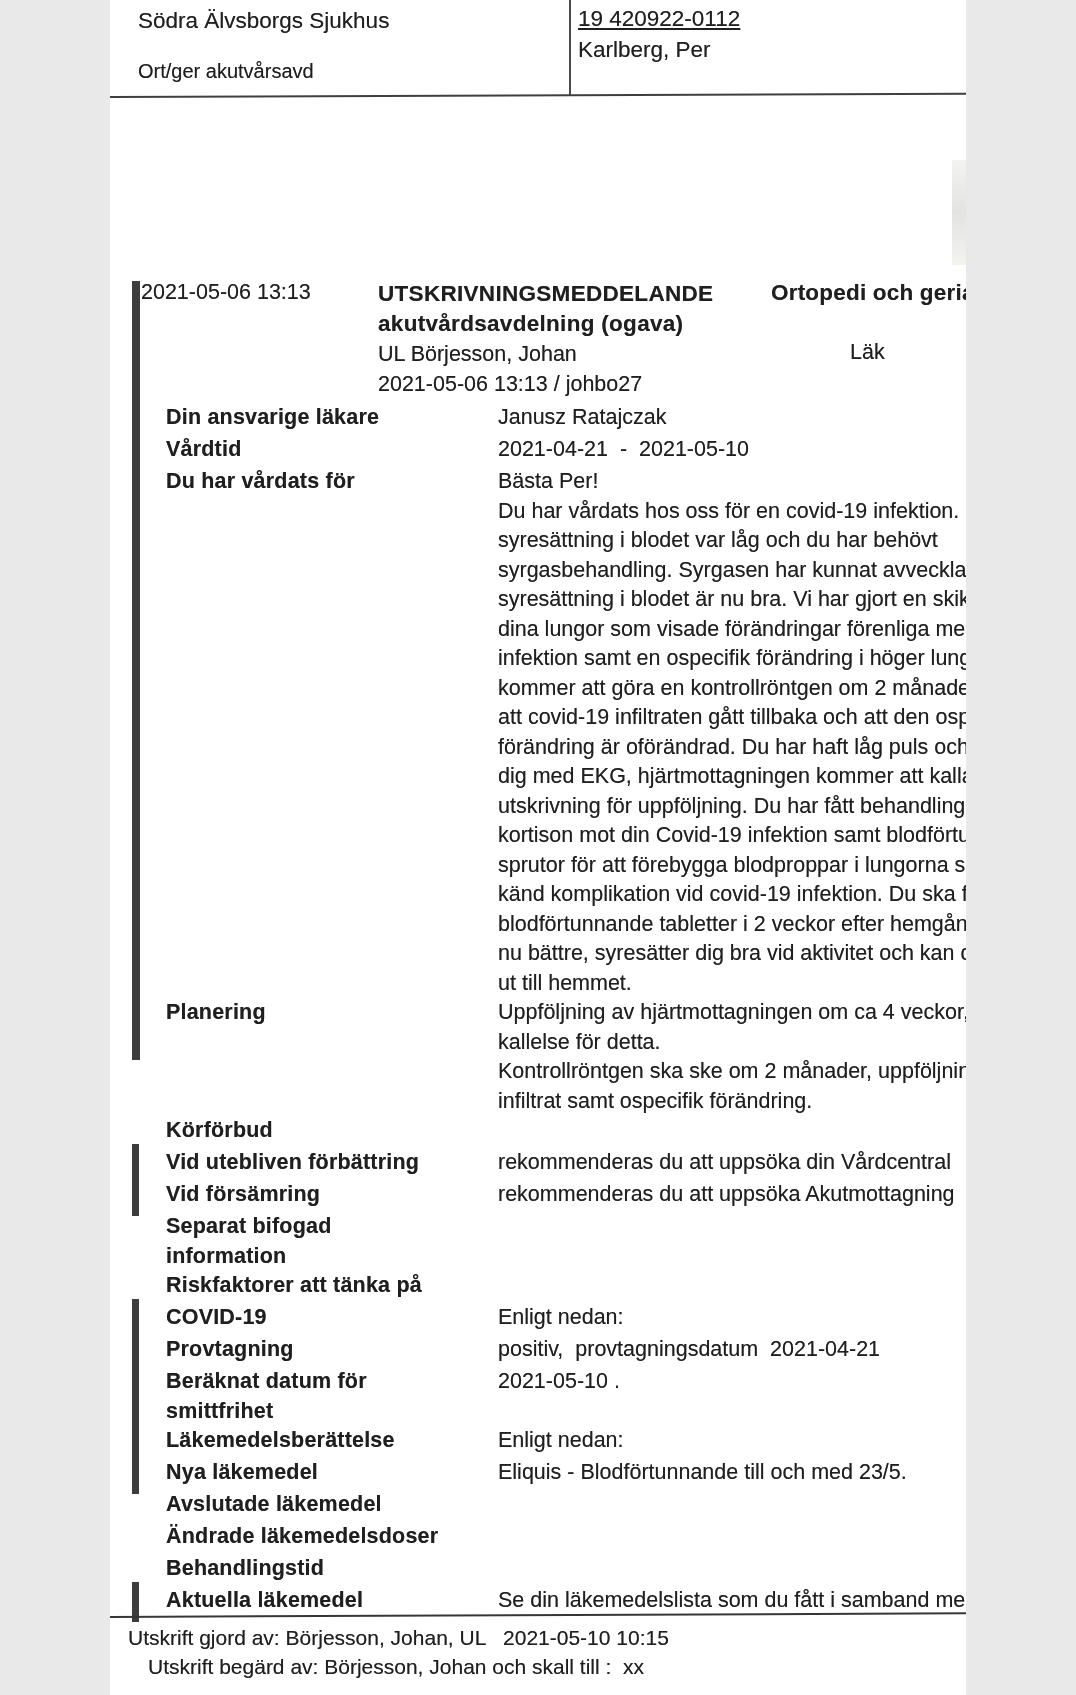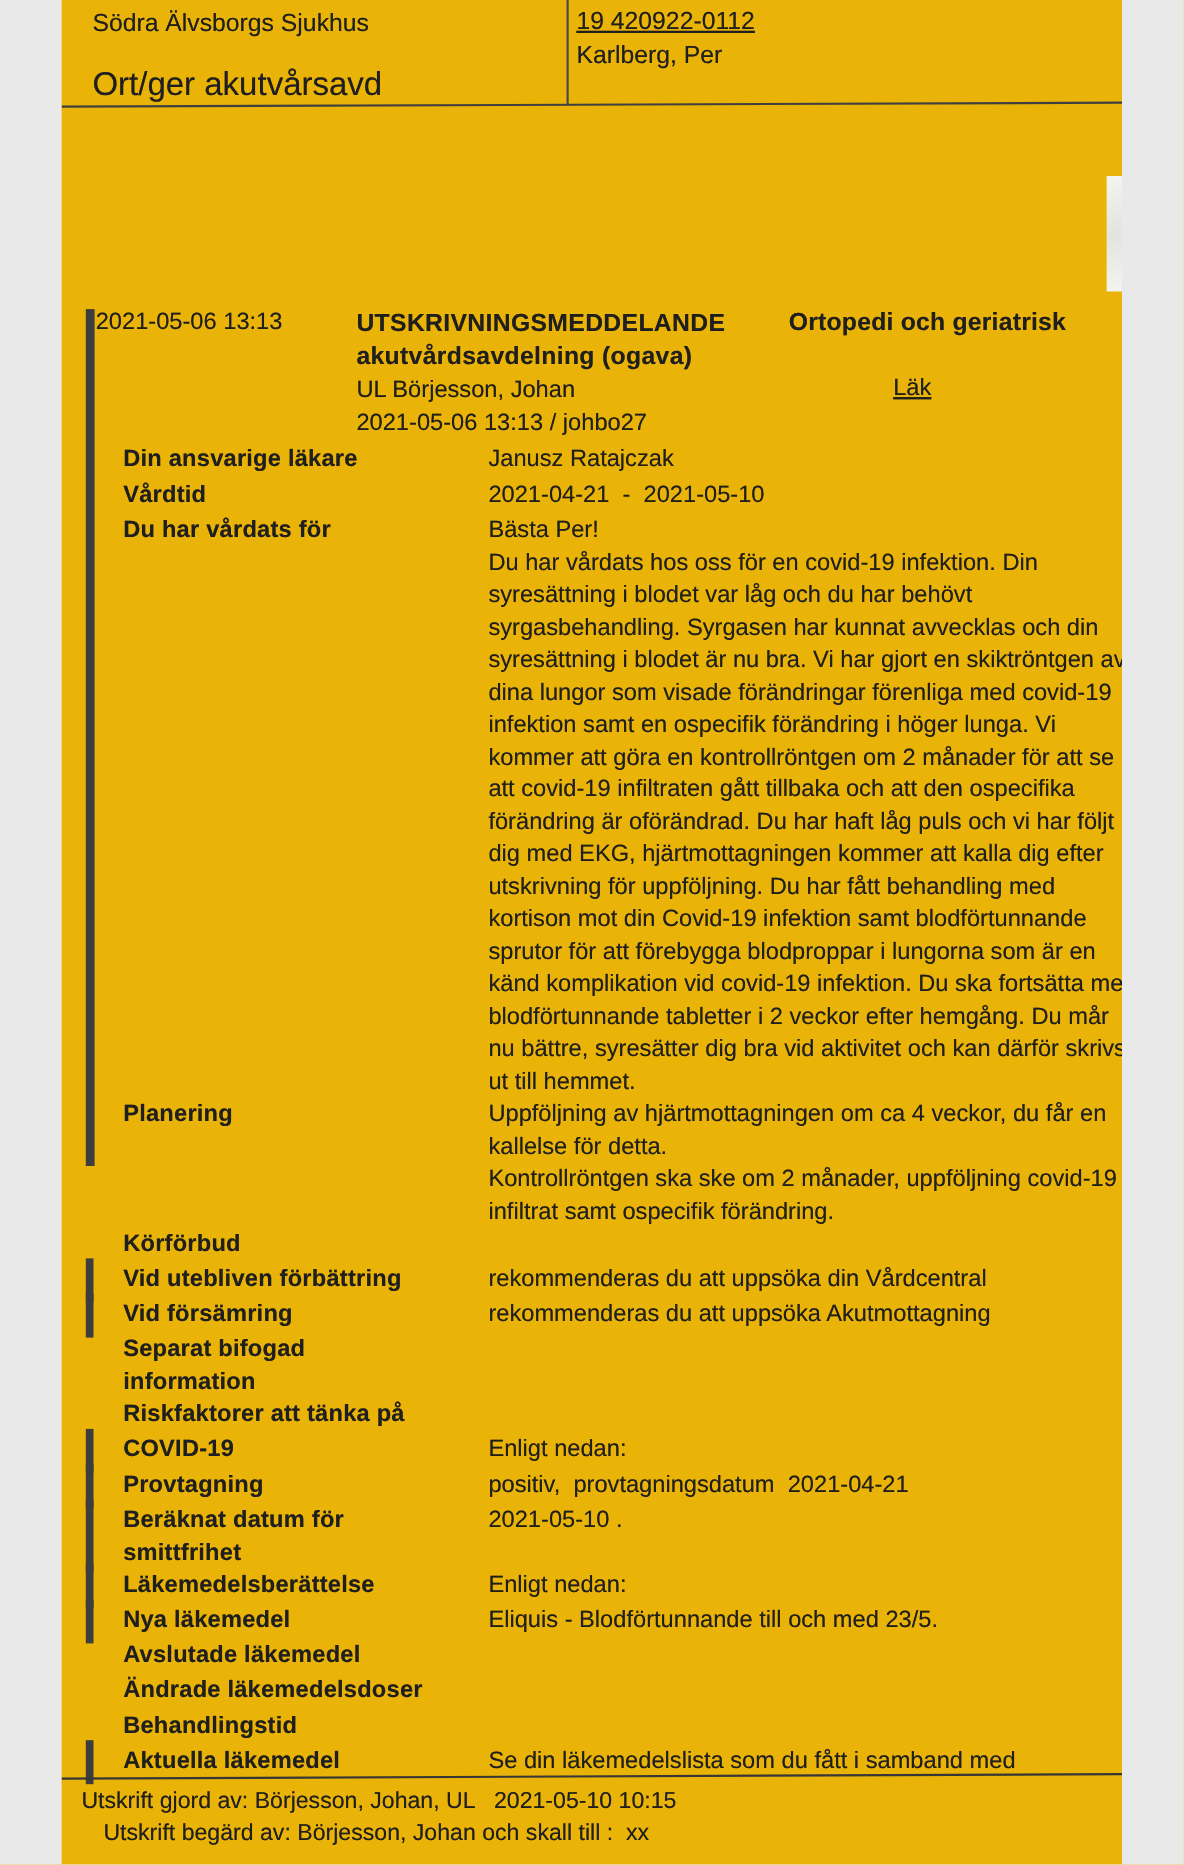--- a/index.html
+++ b/index.html
@@ -1,48 +1,48 @@
 <!DOCTYPE html>
 <html><head>
 <meta charset="utf-8">
 <style>
   html,body{margin:0;padding:0;background:#e9e9e9;}
   .page{
     position:relative;
-    width:964px;height:1695px;
+    width:856px;height:1695px;
     margin:0 auto;
-    background:#eab308;
+    background:#ffffff;
     color:#1f1f1f;
     font-family:"Liberation Sans", sans-serif;
     font-size:21.5px;
     overflow:hidden;
     text-shadow:0 0 0.4px rgba(10,10,10,0.5);
   }
 
   
   .hdr-hospital{position:absolute;left:28px;top:8px;font-size:22.5px;}
-  .hdr-unit{position:absolute;left:28px;top:60px;font-size:30px;}
+  .hdr-unit{position:absolute;left:28px;top:60px;font-size:20px;}
   .hdr-vline{position:absolute;left:459px;top:0;width:2px;height:96px;background:#4a4a4a;}
   .hdr-pid{position:absolute;left:468px;top:6px;font-size:22.5px;text-decoration:underline;}
   .hdr-pname{position:absolute;left:468px;top:37px;font-size:22.5px;}
   .hdr-page{position:absolute;left:953px;top:10px;font-size:22.5px;white-space:nowrap;margin-left:22px;}
   .hdr-rule{position:absolute;left:0;top:96px;width:1080px;height:2px;background:#3f3f3f;
             transform:rotate(-0.22deg);transform-origin:left center;}
 
   
   .bar-a{position:absolute;left:22px;top:281px;width:8px;height:779px;background:#3d3d3d;}
   .row.bar::before{content:"";position:absolute;left:22px;top:-4px;bottom:-4px;width:7px;background:#3d3d3d;}
 
   
   .entry{position:absolute;left:0;top:279px;width:1076px;height:124px;}
   .e-date{position:absolute;left:31px;top:1px;}
   .e-c{position:absolute;left:268px;top:0;line-height:30px;}
   .e-c .t{font-weight:700;font-size:22.5px;letter-spacing:0.3px;}
   .e-dept{position:absolute;left:661px;top:1px;font-weight:700;font-size:22.5px;letter-spacing:0.2px;}
-  .e-role{position:absolute;left:756px;top:61px;text-decoration:underline;}
+  .e-role{position:absolute;left:740px;top:61px;}
 
   
   .fields{position:absolute;left:0;top:403px;width:1072px;}
   .row{display:flex;align-items:flex-start;min-height:32px;position:relative;}
   .flabel{box-sizing:border-box;flex:0 0 388px;padding-left:56px;font-weight:700;
           white-space:pre-line;line-height:29.5px;letter-spacing:0.2px;}
   .fvalue{flex:1;white-space:pre-wrap;line-height:29.5px;}
 
   
   .ftr-rule{position:absolute;left:0;top:1616px;width:1080px;height:2px;background:#363636;

